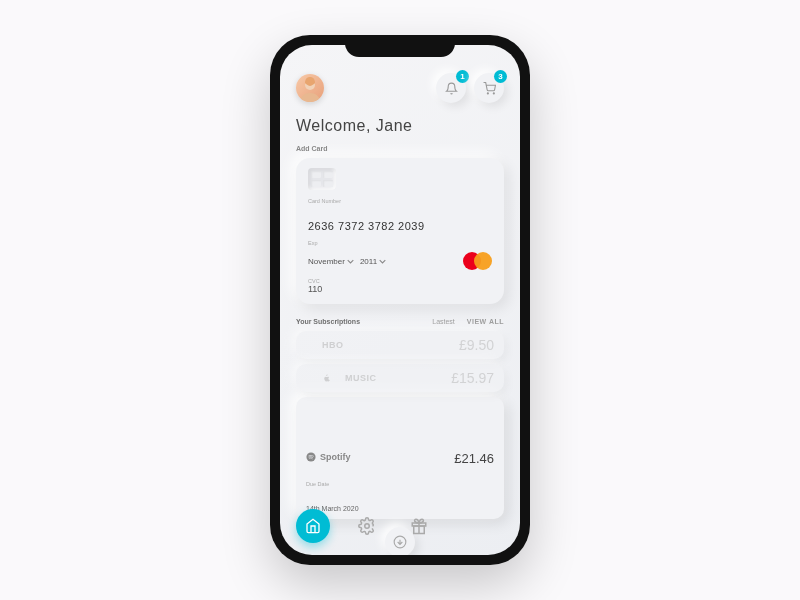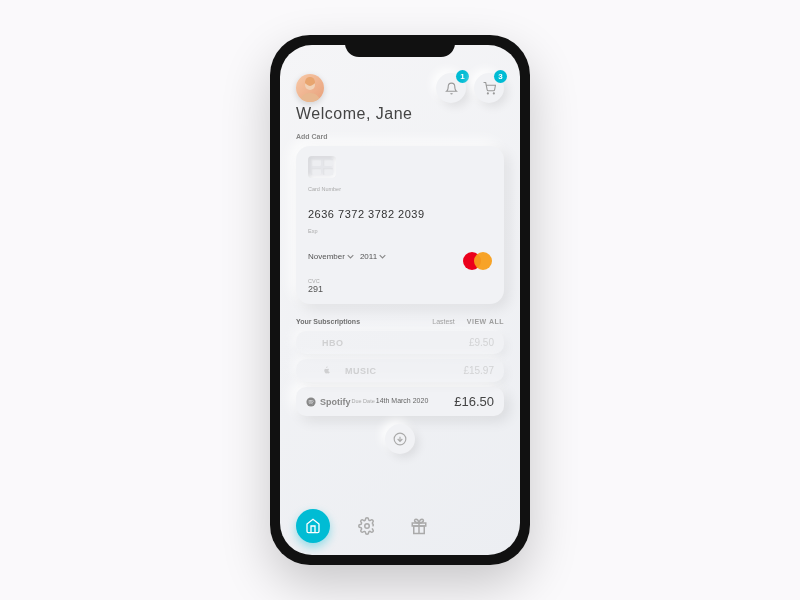--- a/index.html
+++ b/index.html
@@ -9,47 +9,47 @@
     .notch { position:absolute; top:0; left:50%; transform:translateX(-50%); width:110px; height:22px; background:#111; border-radius:0 0 14px 14px; z-index:10; }
 
     .topbar { display:flex; align-items:center; justify-content:space-between; margin-top:14px; }
     .avatar { width:28px; height:28px; border-radius:50%; background:linear-gradient(135deg,#f7c9a8,#e8a07a); box-shadow:0 2px 6px rgba(0,0,0,0.15); overflow:hidden; }
     .avatar svg{width:100%;height:100%;}
     .top-icons { display:flex; gap:8px; }
     .neu-btn { background:#f1f2f5; border-radius:50%; display:flex; align-items:center; justify-content:center; box-shadow:4px 4px 10px rgba(0,0,0,0.08),-4px -4px 10px rgba(255,255,255,0.9); position:relative; }
     .icon-btn { width:30px; height:30px; }
     .badge { position:absolute; top:-3px; right:-3px; width:13px; height:13px; border-radius:50%; background:#00bcd4; color:#fff; font-size:8px; font-weight:700; display:flex; align-items:center; justify-content:center; }
 
-    .welcome { margin-top:2px; font-size:16px; font-weight:500; color:#444; letter-spacing:.5px; }
+    .welcome { margin-top:14px; font-size:16px; font-weight:500; color:#444; letter-spacing:.5px; }
 
     .addcard { font-size:7px; color:#888; margin-top:10px; font-weight:600; }
     .card { margin-top:6px; background:#f1f2f5; border-radius:14px; padding:10px 12px; box-shadow:5px 5px 14px rgba(0,0,0,0.08),-5px -5px 14px rgba(255,255,255,0.9); }
     .chip { width:28px; height:22px; border-radius:4px; background:#e5e6ea; box-shadow:inset 2px 2px 4px rgba(0,0,0,0.07),inset -2px -2px 4px rgba(255,255,255,0.9); display:grid; grid-template-columns:1fr 1fr; grid-template-rows:1fr 1fr; gap:2px; padding:3px; }
     .chip span{ background:#edeef1; border-radius:1px; box-shadow:inset 1px 1px 2px rgba(0,0,0,0.06); }
     .clabel { font-size:5.5px; color:#aaa; margin-top:8px; }
     .cnum { font-size:11px; color:#333; margin-top:16px; letter-spacing:.5px; }
-    .exp-row { display:flex; align-items:flex-start; gap:6px; margin-top:18px; }
+    .exp-row { display:flex; align-items:center; gap:6px; margin-top:6px; }
     .exp { font-size:8px; color:#555; display:flex; align-items:center; gap:2px; }
     .mc { margin-left:auto; display:flex; }
     .mc span{ width:18px; height:18px; border-radius:50%; }
     .mc .r{ background:#eb001b; }
     .mc .o{ background:#f79e1b; margin-left:-7px; opacity:.95; }
     .cvc { font-size:9px; color:#555; }
 
     .subs-head { display:flex; align-items:center; margin-top:14px; font-size:7px; }
     .subs-head .t1{ color:#666; font-weight:600; }
     .subs-head .t2{ color:#999; margin-left:auto; margin-right:12px; }
     .subs-head .va{ color:#999; font-weight:700; letter-spacing:.5px; }
 
     .subs { margin-top:6px; display:flex; flex-direction:column; gap:5px; }
     .sub { background:#f1f2f5; border-radius:10px; padding:6px 10px; box-shadow:4px 4px 10px rgba(0,0,0,0.07),-4px -4px 10px rgba(255,255,255,0.85); display:flex; align-items:center; justify-content:space-between; opacity:.55; }
     .sub .brand{ font-size:9px; font-weight:800; color:#b5b5b5; letter-spacing:.5px;padding-left:16px; }
-    .sub .price{ font-size:10px; color:#bbb; font-weight:500; }
+    .sub .price{ font-size:14px; color:#bbb; font-weight:500; }
     .sub.active{ opacity:1; padding:7px 10px; box-shadow:5px 5px 14px rgba(0,0,0,0.09),-5px -5px 14px rgba(255,255,255,0.95); }
-    .sub.active .brand-row{ display:flex; flex-direction:row; gap:1px; }
+    .sub.active .brand-row{ display:flex; flex-direction:column; gap:18px;margin-top:48px; }
     .sub.active .spot{ display:flex; align-items:center; gap:4px; color:#888; font-size:9px; font-weight:600; }
     .sub.active .spot svg{ width:10px;height:10px; }
     .sub.active .due-l{ font-size:5.5px; color:#aaa; margin-top:1px; }
     .sub.active .due-d{ font-size:7px; color:#666; }
     .sub.active .price{ font-size:13px; color:#444; font-weight:500; }
 
     .down-btn { width:30px; height:30px; margin:8px auto 0; }
     .nav { position:absolute; bottom:12px; left:16px; right:16px; display:flex; gap:22px; align-items:center; }
     .nav-item { width:30px; height:30px; display:flex; align-items:center; justify-content:center; color:#aaa; }
     .nav-item.active { width:34px; height:34px; border-radius:50%; background:#00bcd4; color:#fff; box-shadow:0 4px 10px rgba(0,188,212,0.4); }
@@ -118,21 +118,21 @@
           <svg class="chev" viewBox="0 0 10 6">
               <path d="M1 1l4 4 4-4" stroke="#888" fill="none" stroke-width="1.5"></path>
             </svg>
         </div>
         <div class="mc">
             <span class="r"></span>
             <span class="o"></span>
           </div>
       </div>
       <div class="clabel">CVC</div>
-      <div class="cvc">291</div>
+      <div class="cvc">110</div>
     </div>
 
     <div class="subs-head">
       <span class="t1">Your Subscriptions</span>
       <span class="t2">Lastest</span>
       <span class="va">VIEW ALL</span>
     </div>
 
     <div class="subs">
       <div class="sub">
@@ -153,21 +153,21 @@
           <div class="spot">
             <svg viewBox="0 0 24 24" fill="#888">
                 <circle cx="12" cy="12" r="11"></circle>
                 <path d="M7 9c4-1 8-1 11 1M7 12c3-1 7-1 9 1M8 15c2-1 5-1 7 1" stroke="#f1f2f5" stroke-width="1.5" fill="none" stroke-linecap="round"></path>
               </svg>
             <span>Spotify</span>
           </div>
           <span class="due-l">Due Date</span>
           <span class="due-d">14th March 2020</span>
         </div>
-        <span class="price">£16.50</span>
+        <span class="price">£21.46</span>
       </div>
     </div>
 
     <div class="neu-btn down-btn">
       <svg width="14" height="14" viewBox="0 0 24 24" fill="none" stroke="#aaa" stroke-width="2">
           <circle cx="12" cy="12" r="10"></circle>
           <path d="M8 12l4 4 4-4M12 8v8"></path>
         </svg>
     </div>
 

